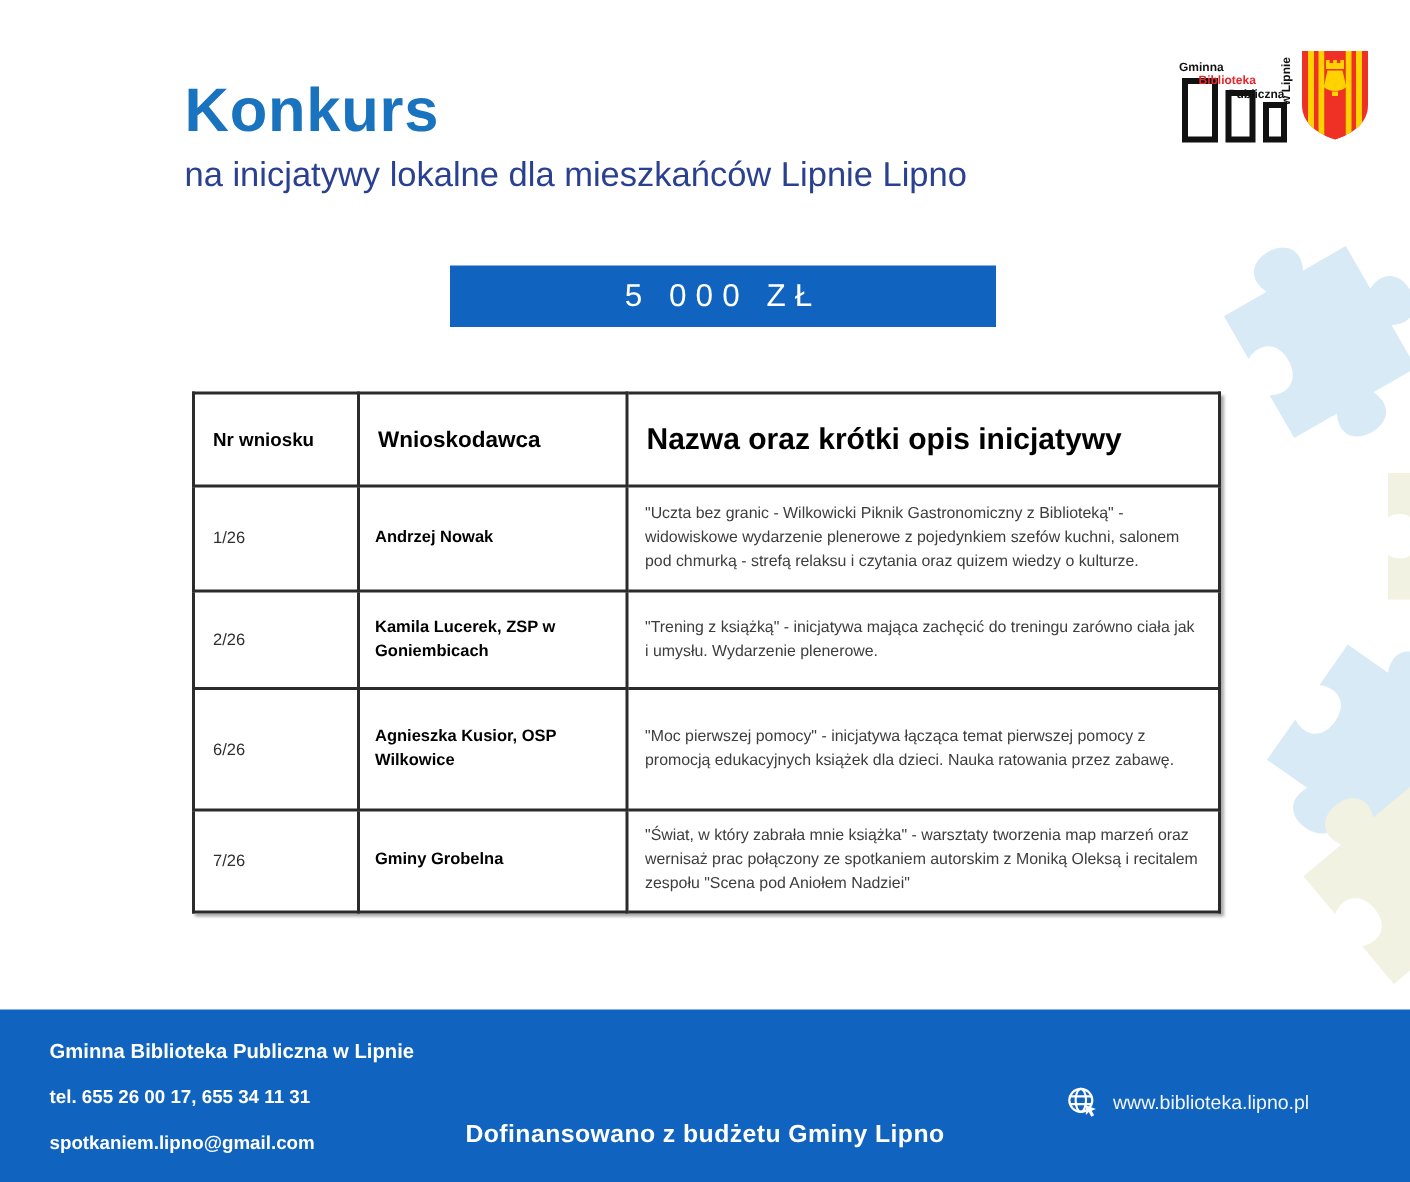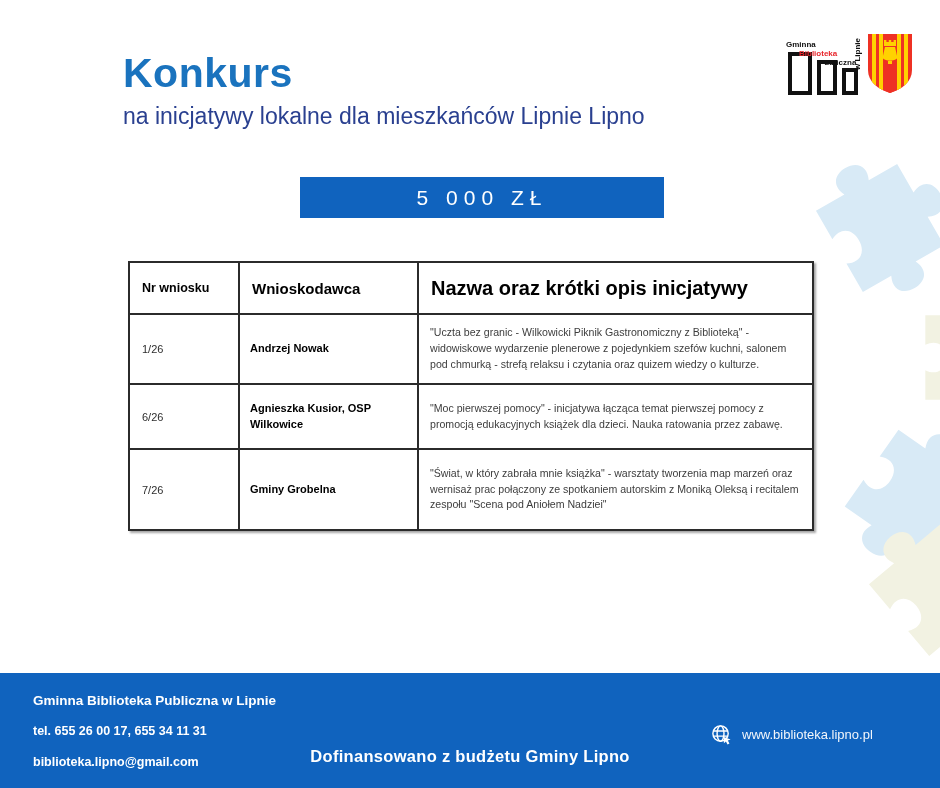--- a/index.html
+++ b/index.html
@@ -61,21 +61,21 @@
     border-collapse: collapse; z-index: 2; background: #fff;
     box-shadow: 2px 2px 2px rgba(0,0,0,0.35);
     table-layout: fixed;
   }
   .grant-table th, .grant-table td {
     border: 2px solid #2b2b2b; vertical-align: middle; text-align: left;
   }
   .col-nr   { width: 110px; }
   .col-name { width: 179px; }
   .col-desc { width: 395px; }
-  .grant-table thead tr { height: 52px; }
+  .grant-table thead tr { height: 62px; }
   .grant-table th { padding: 6px 10px 6px 12px; color: #000; }
   .th-nr   { font-size: 12.5px; font-weight: 700; }
   .th-name { font-size: 15px;   font-weight: 700; }
   .th-desc { font-size: 20px;   font-weight: 700; }
   .grant-table tbody tr:nth-child(1) { height: 70px; }
   .grant-table tbody tr:nth-child(2) { height: 65px; }
   .grant-table tbody tr:nth-child(3) { height: 81px; }
   .grant-table tbody tr:nth-child(4) { height: 68px; }
   .td-nr   { padding: 6px 8px 6px 12px; font-size: 11px;   color: #2e2e2e; }
   .td-name { padding: 4px 10px;         font-size: 11px;   color: #000; font-weight: 700; line-height: 1.4; }
@@ -163,36 +163,41 @@
         <th class="th-desc">Nazwa oraz krótki opis inicjatywy</th>
       </tr>
     </thead>
     <tbody>
       <tr>
         <td class="td-nr">1/26</td>
         <td class="td-name">Andrzej Nowak</td>
         <td class="td-desc">"Uczta bez granic - Wilkowicki Piknik Gastronomiczny z Biblioteką" - widowiskowe wydarzenie plenerowe z pojedynkiem szefów kuchni, salonem pod chmurką - strefą relaksu i czytania oraz quizem wiedzy o kulturze.</td>
       </tr>
       <tr>
+        <td class="td-nr">2/26</td>
+        <td class="td-name">Kamila Lucerek, ZSP w Goniembicach</td>
+        <td class="td-desc">"Trening z książką" - inicjatywa mająca zachęcić do treningu zarówno ciała jak i umysłu. Wydarzenie plenerowe.</td>
+      </tr>
+      <tr>
         <td class="td-nr">6/26</td>
         <td class="td-name">Agnieszka Kusior, OSP Wilkowice</td>
         <td class="td-desc">"Moc pierwszej pomocy" - inicjatywa łącząca temat pierwszej pomocy z promocją edukacyjnych książek dla dzieci. Nauka ratowania przez zabawę.</td>
       </tr>
       <tr>
         <td class="td-nr">7/26</td>
         <td class="td-name">Gminy Grobelna</td>
         <td class="td-desc">"Świat, w który zabrała mnie książka" - warsztaty tworzenia map marzeń oraz wernisaż prac połączony ze spotkaniem autorskim z Moniką Oleksą i recitalem zespołu "Scena pod Aniołem Nadziei"</td>
       </tr>
     </tbody>
   </table>
 
   <div class="footer">
     <div class="f-org">Gminna Biblioteka Publiczna w Lipnie</div>
     <div class="f-tel">tel. 655 26 00 17, 655 34 11 31</div>
-    <div class="f-email">biblioteka.lipno@gmail.com</div>
+    <div class="f-email">spotkaniem.lipno@gmail.com</div>
     <div class="f-fund">Dofinansowano z budżetu Gminy Lipno</div>
     <div class="f-web">
       <svg width="23" height="23" viewBox="0 0 24 24" fill="none" stroke="#ffffff" stroke-width="1.5">
         <circle cx="11" cy="11" r="8"></circle>
         <ellipse cx="11" cy="11" rx="3.6" ry="8"></ellipse>
         <path d="M3.6 8.3 H18.4 M3.6 13.7 H18.4"></path>
         <path d="M14.5 14.5 l7 2.6 -2.9 1.1 1.7 3.2 -2 1.1 -1.7 -3.3 -2.1 2 z" fill="#ffffff" stroke="none"></path>
       </svg>
       <span>www.biblioteka.lipno.pl</span>
     </div>

